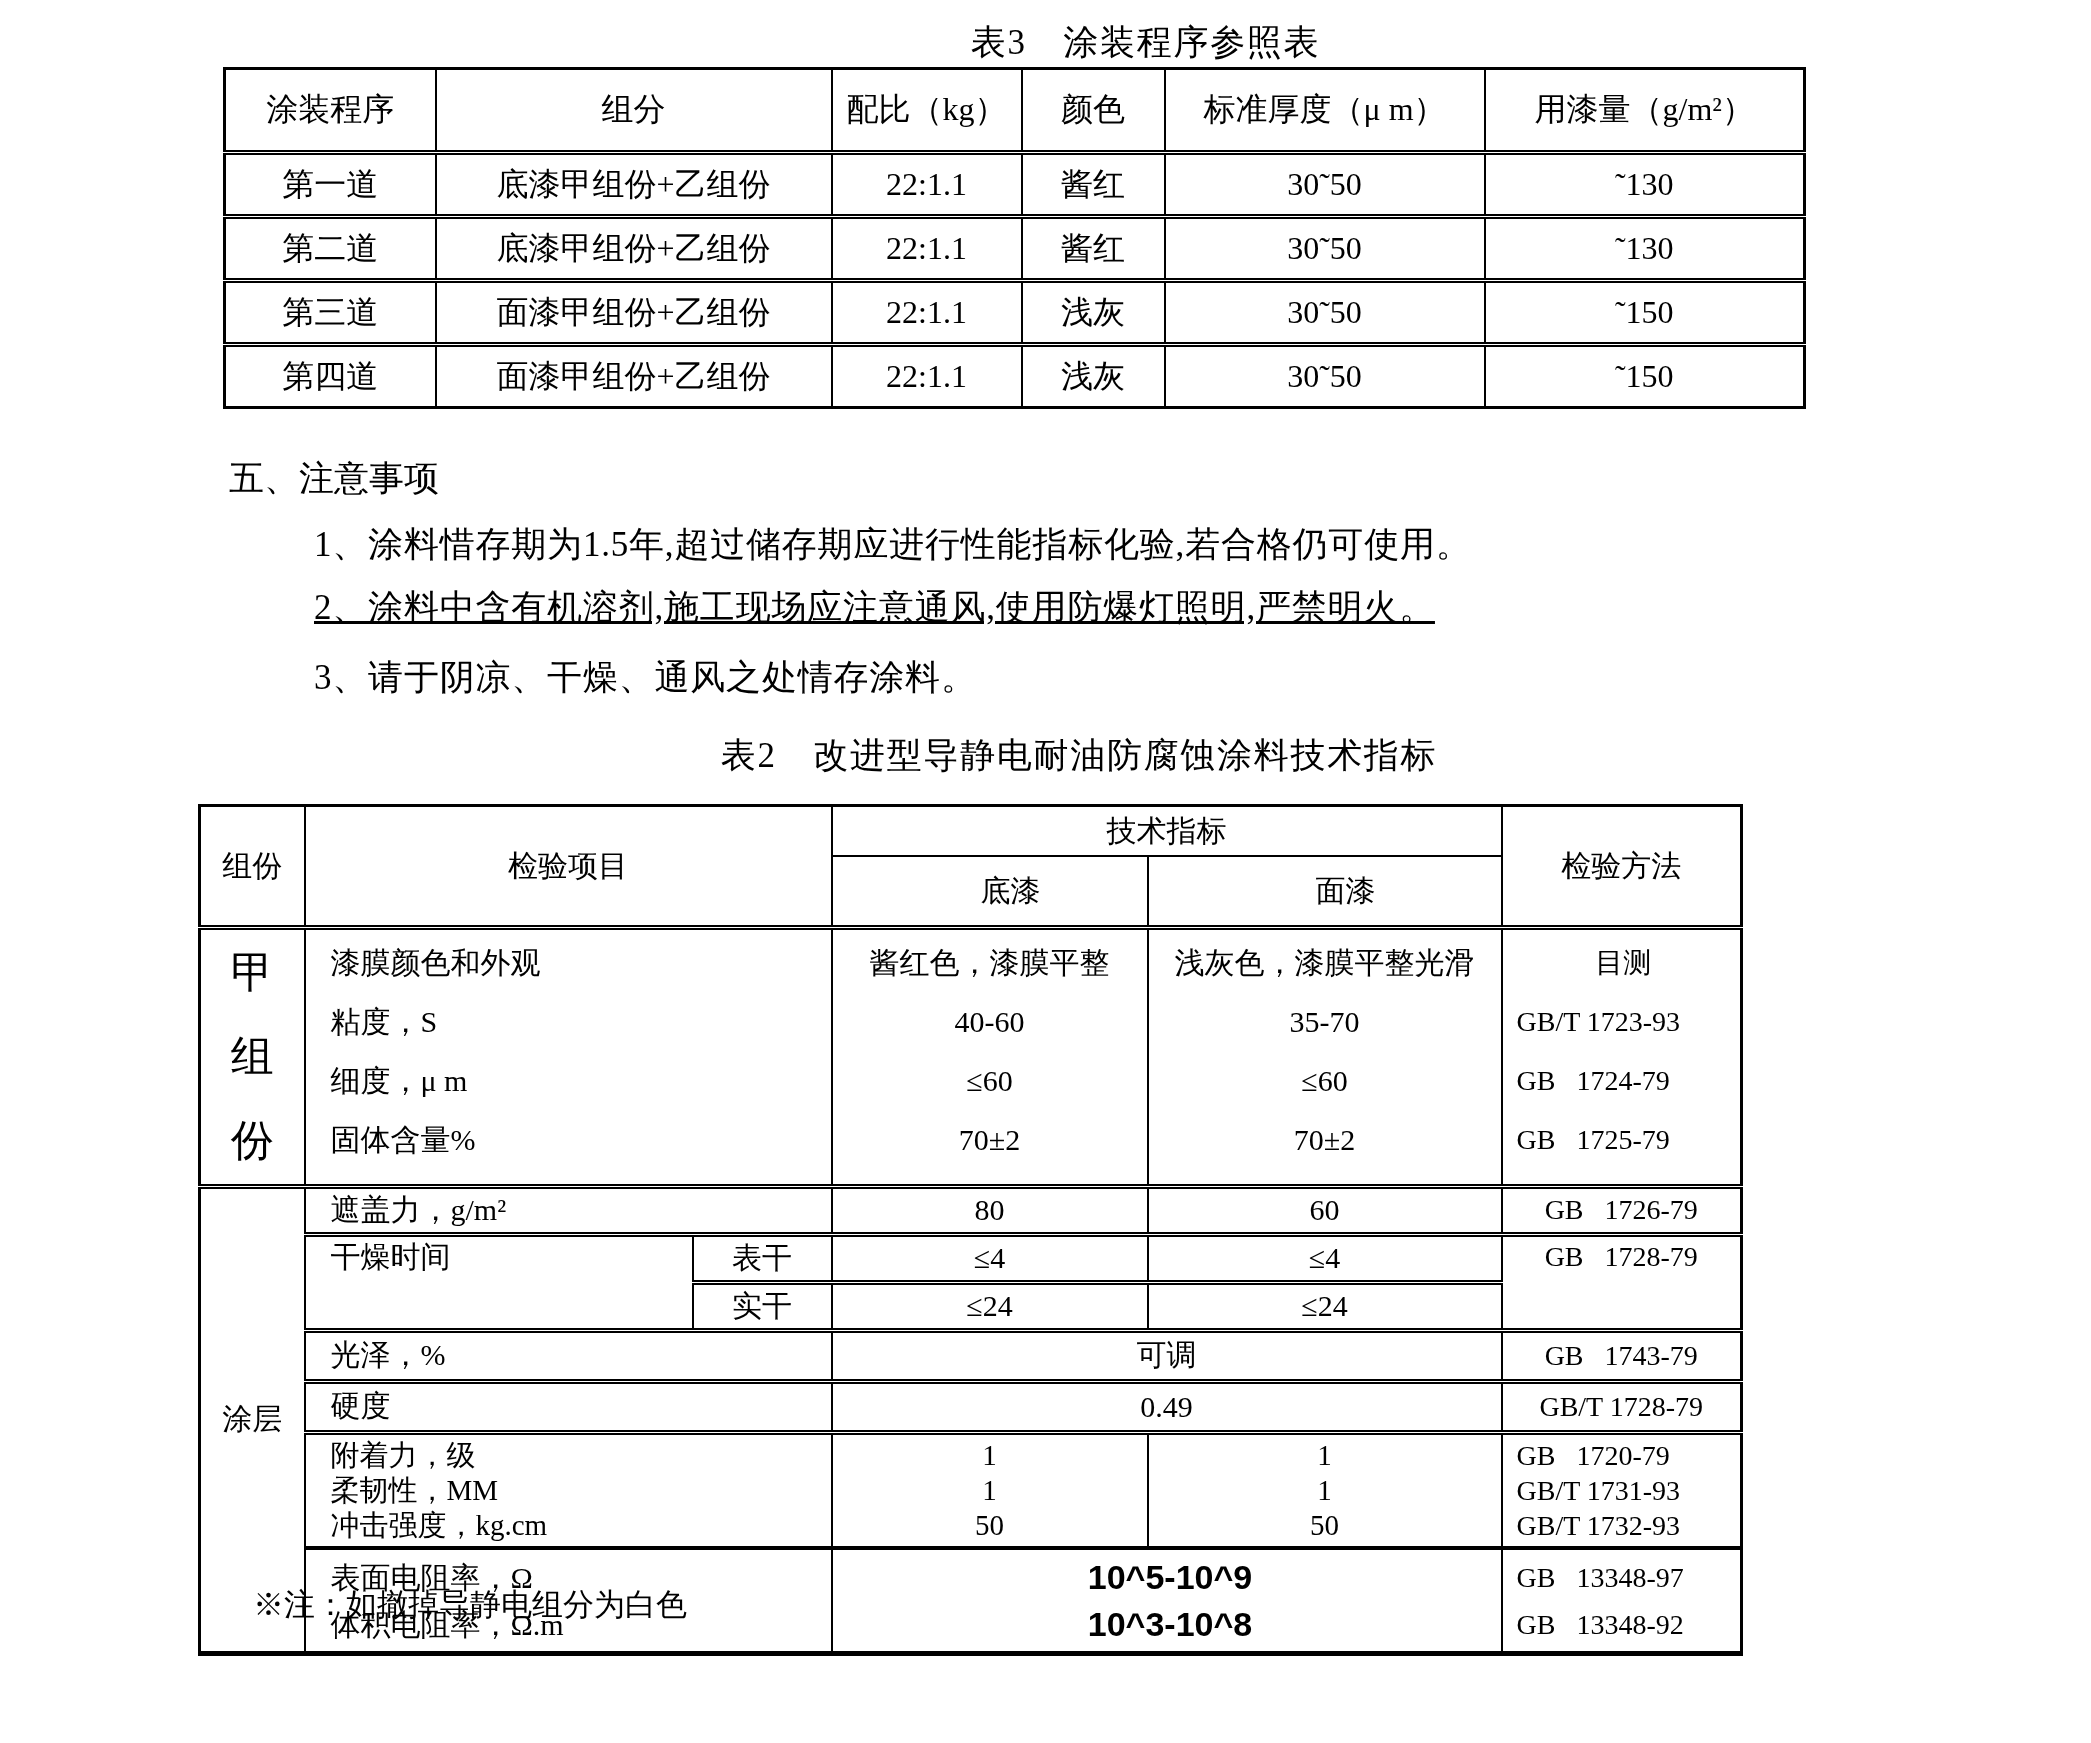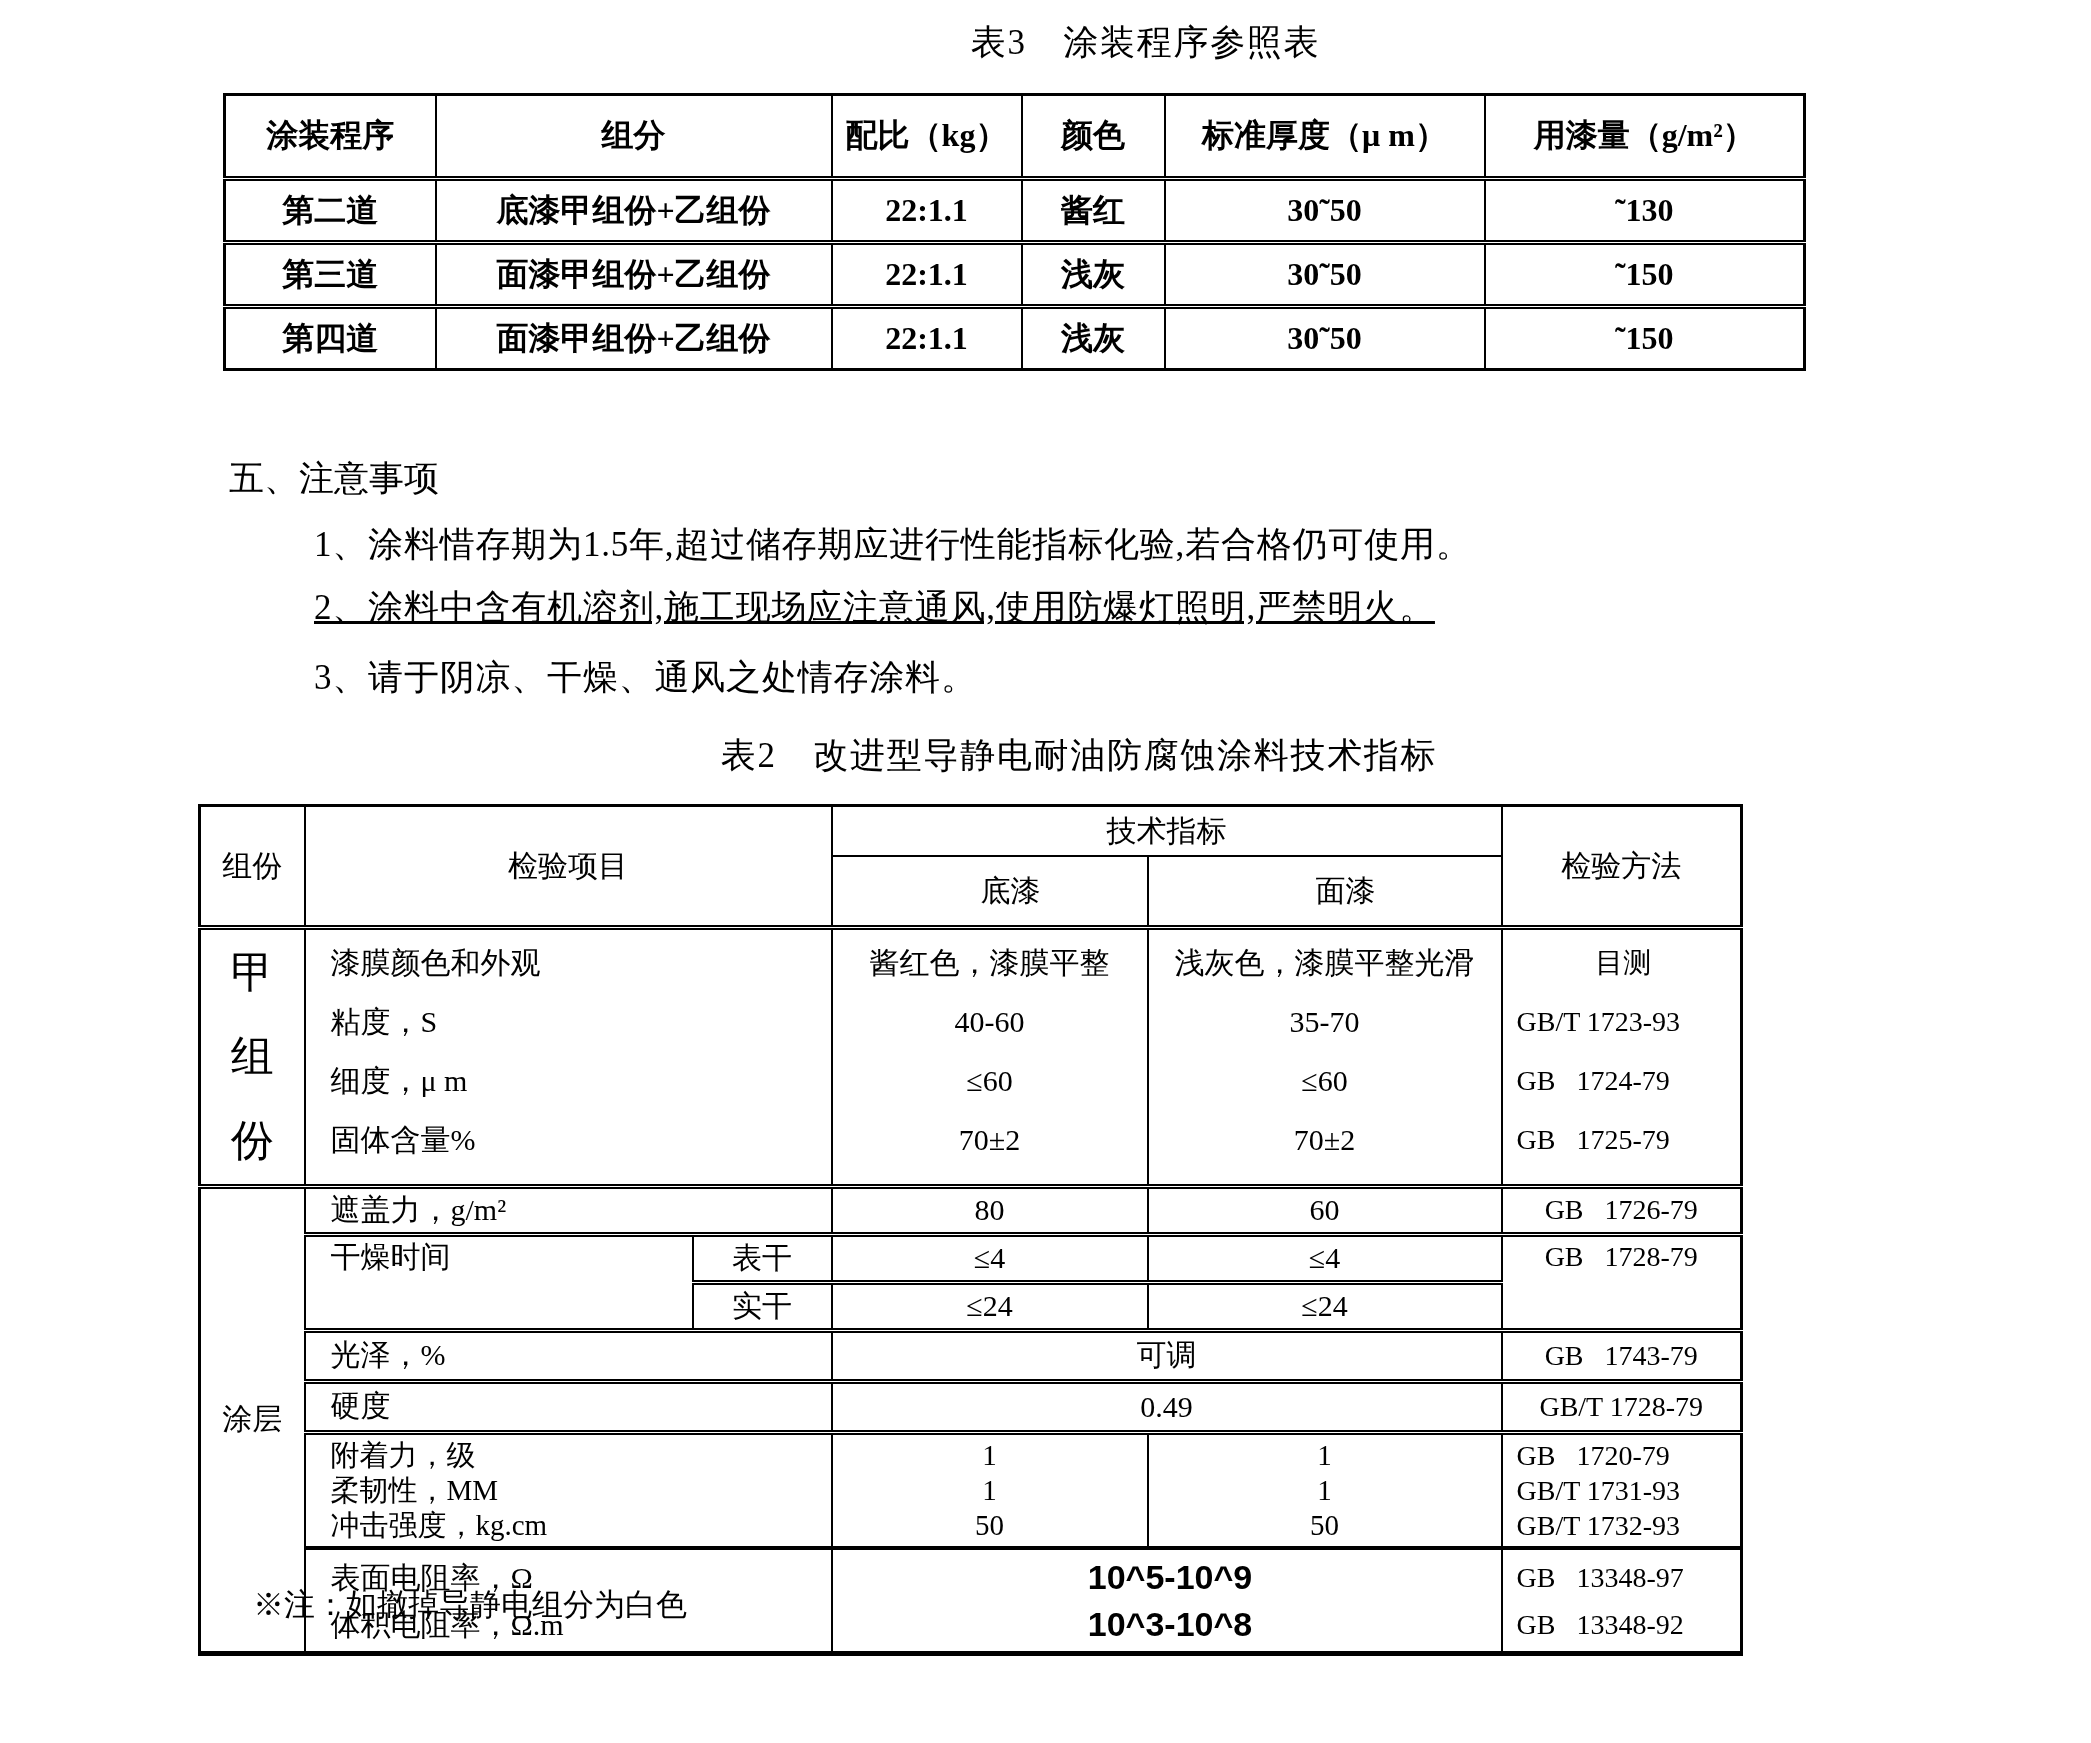--- a/index.html
+++ b/index.html
@@ -15,21 +15,21 @@
   .n1{top:521px;} .n2{top:584px;text-decoration:underline;} .n3{top:646px;margin-top:8px;}
   .footnote{top:1584px;left:253px;font-size:31px;}
 
   
   table{border-collapse:collapse;table-layout:fixed;}
   td{border:2.5px solid #000;text-align:center;vertical-align:middle;
      font-size:32px;overflow:hidden;}
   tr.dbl > td{border-top:5.9px double #000;}
 
   
-  .t3{top:93px;left:223px;font-weight:bold;}
+  .t3{top:67px;left:223px;}
   .t3 table{width:1581px;border:3.4px solid #000;}
   .t3 td{height:57px;}
   .t3 tr.hd td{height:78px;}
 
   
   .t2{top:804px;left:198px;}
   .t2 table{width:1543px;border:3.4px solid #000;border-bottom:5px solid #000;}
   .t2 td{font-size:30px;}
   .t2 tr.h1 td{height:46px;}
   .t2 tr.h2 td{height:66px;border-top:2.5px solid #000;padding-left:43px;}
@@ -67,20 +67,28 @@
     <tbody>
       <tr class="hd">
         <td>涂装程序</td>
         <td>组分</td>
         <td>配比（kg）</td>
         <td>颜色</td>
         <td>标准厚度（μ m）</td>
         <td>用漆量（g/m²）</td>
       </tr>
       <tr class="dbl">
+        <td>第一道</td>
+        <td>底漆甲组份+乙组份</td>
+        <td>22:1.1</td>
+        <td>酱红</td>
+        <td>30˜50</td>
+        <td>˜130</td>
+      </tr>
+      <tr class="dbl">
         <td>第二道</td>
         <td>底漆甲组份+乙组份</td>
         <td>22:1.1</td>
         <td>酱红</td>
         <td>30˜50</td>
         <td>˜130</td>
       </tr>
       <tr class="dbl">
         <td>第三道</td>
         <td>面漆甲组份+乙组份</td>

